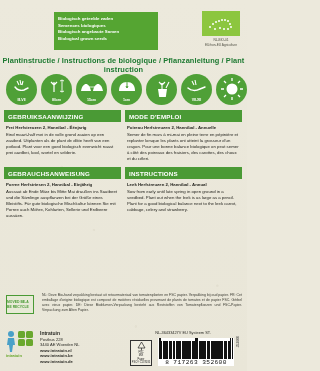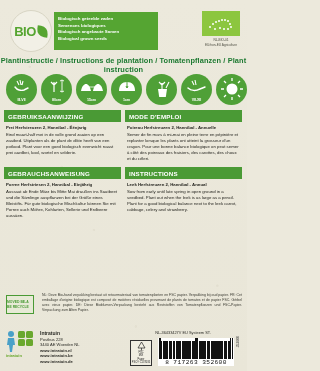--- a/index.html
+++ b/index.html
@@ -132,26 +132,20 @@
     writing-mode:vertical-rl; transform:rotate(180deg);
   }
 </style>
 </head>
 <body>
 
 <div class="paper-noise"></div>
 
 <div class="top-band">
 
-  <div class="bio-disc">
-    <span class="bio-txt">
-      <span>BIO</span>
-      <span class="bio-leaf"></span>
-    </span>
-  </div>
 
   <div class="bio-greenbar">
     <p>Biologisch geteelde zaden</p>
     <p>Semences biologiques</p>
     <p>Biologisch angebaute Samen</p>
     <p>Biological grown seeds</p>
   </div>
 
   <div class="eu-logo">
     <div class="eu-flag">
@@ -167,21 +161,21 @@
       <span class="eu-leaf-star" style="left:25px;top:17px"></span>
       <span class="eu-leaf-star" style="left:21px;top:17px"></span>
       <span class="eu-leaf-star" style="left:17px;top:16px"></span>
       <span class="eu-leaf-star" style="left:12px;top:17px"></span>
     </div>
     <div class="eu-cap">NL-BIO-01</div>
     <div class="eu-cap">EU/non-EU Agriculture</div>
   </div>
 </div>
 
-<div class="headline">Plantinstructie / Instructions de plantation / Tomatenpflanzen / Plant instruction</div>
+<div class="headline">Plantinstructie / Instructions de biologique / Pflanzanleitung / Plant instruction</div>
 
 <div class="icon-row">
 
   <div class="icon-badge">
     <svg width="18" height="14" viewBox="0 0 18 14">
         <path d="M4 2l2 4M7 1l1 5M10 2l-1 4" stroke="#fff" stroke-width="1.1" fill="none"></path>
         <path d="M2 8c2 3 6 4 9 3l4-2" stroke="#fff" stroke-width="1.4" fill="none" stroke-linecap="round"></path>
       </svg>
     <span class="cap">III-VII</span>
   </div>

